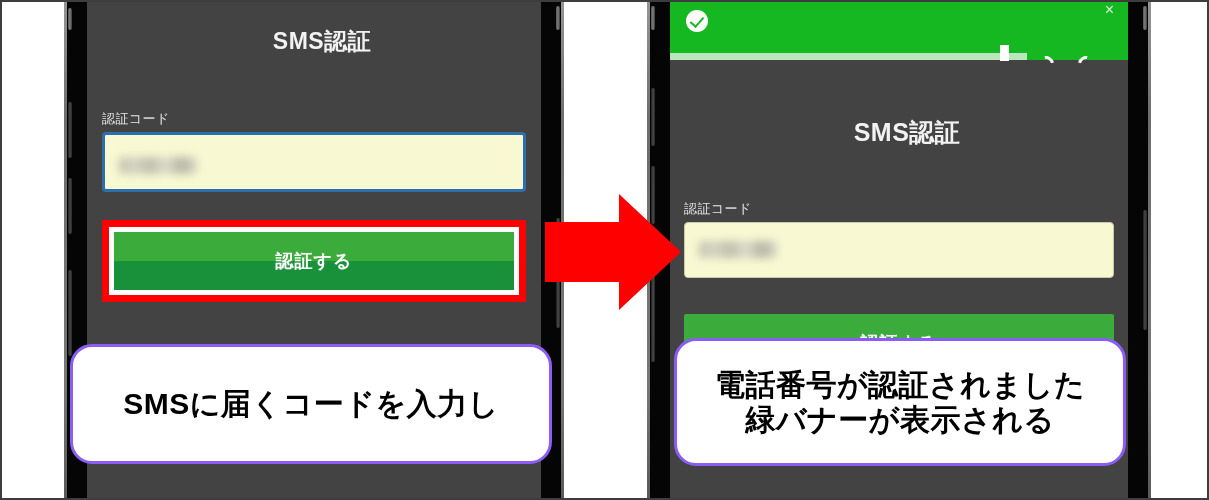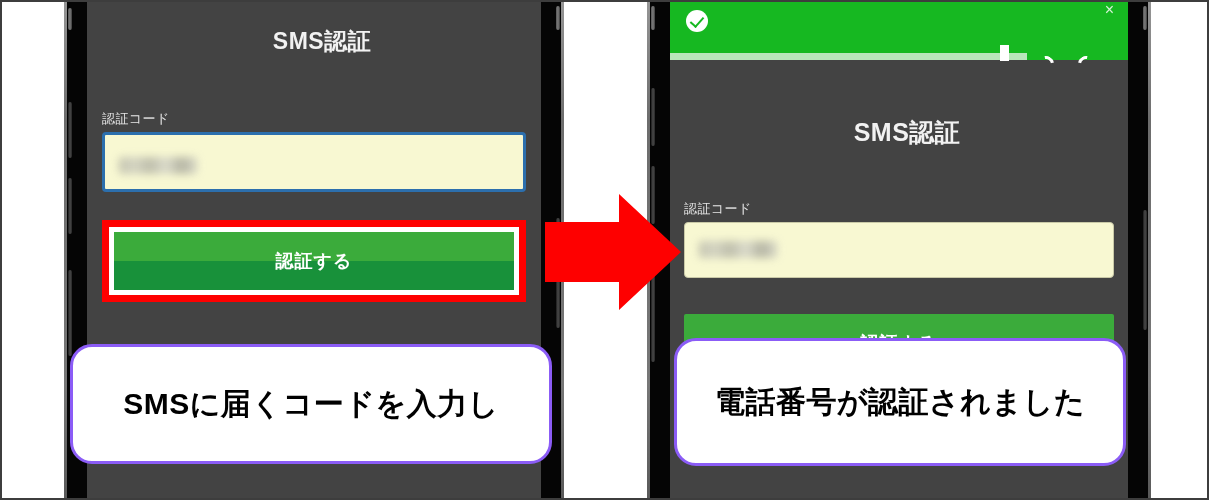--- a/index.html
+++ b/index.html
@@ -251,16 +251,17 @@
         <div class="code-blur" style="top:18px;"></div>
       </div>
 
       <div class="cta" style="left:14px; top:326px; width:430px; height:58px; border-radius:2px;">認証する</div>
     </div>
   </div>
 
   <div class="caption" style="left:672px; top:336px; width:452px; height:128px; font-size:30px;">
     <div>
       <div>電話番号が認証されました</div>
+      <div>緑バナーが表示される</div>
     </div>
   </div>
 
 </div>
 
 </body></html>

